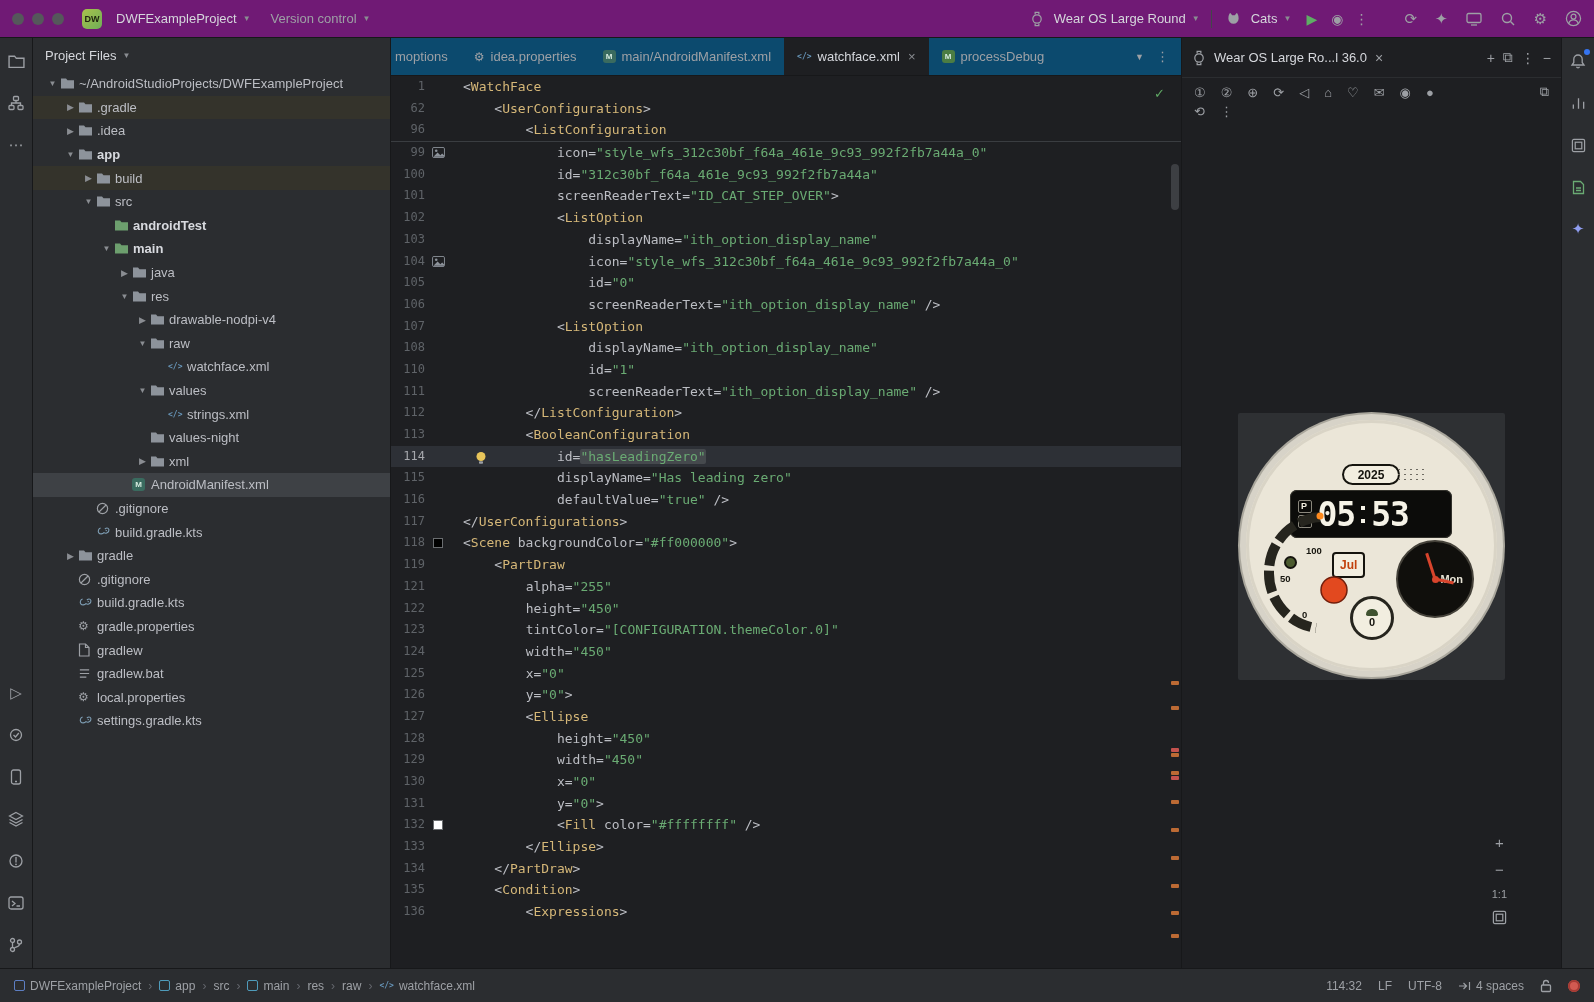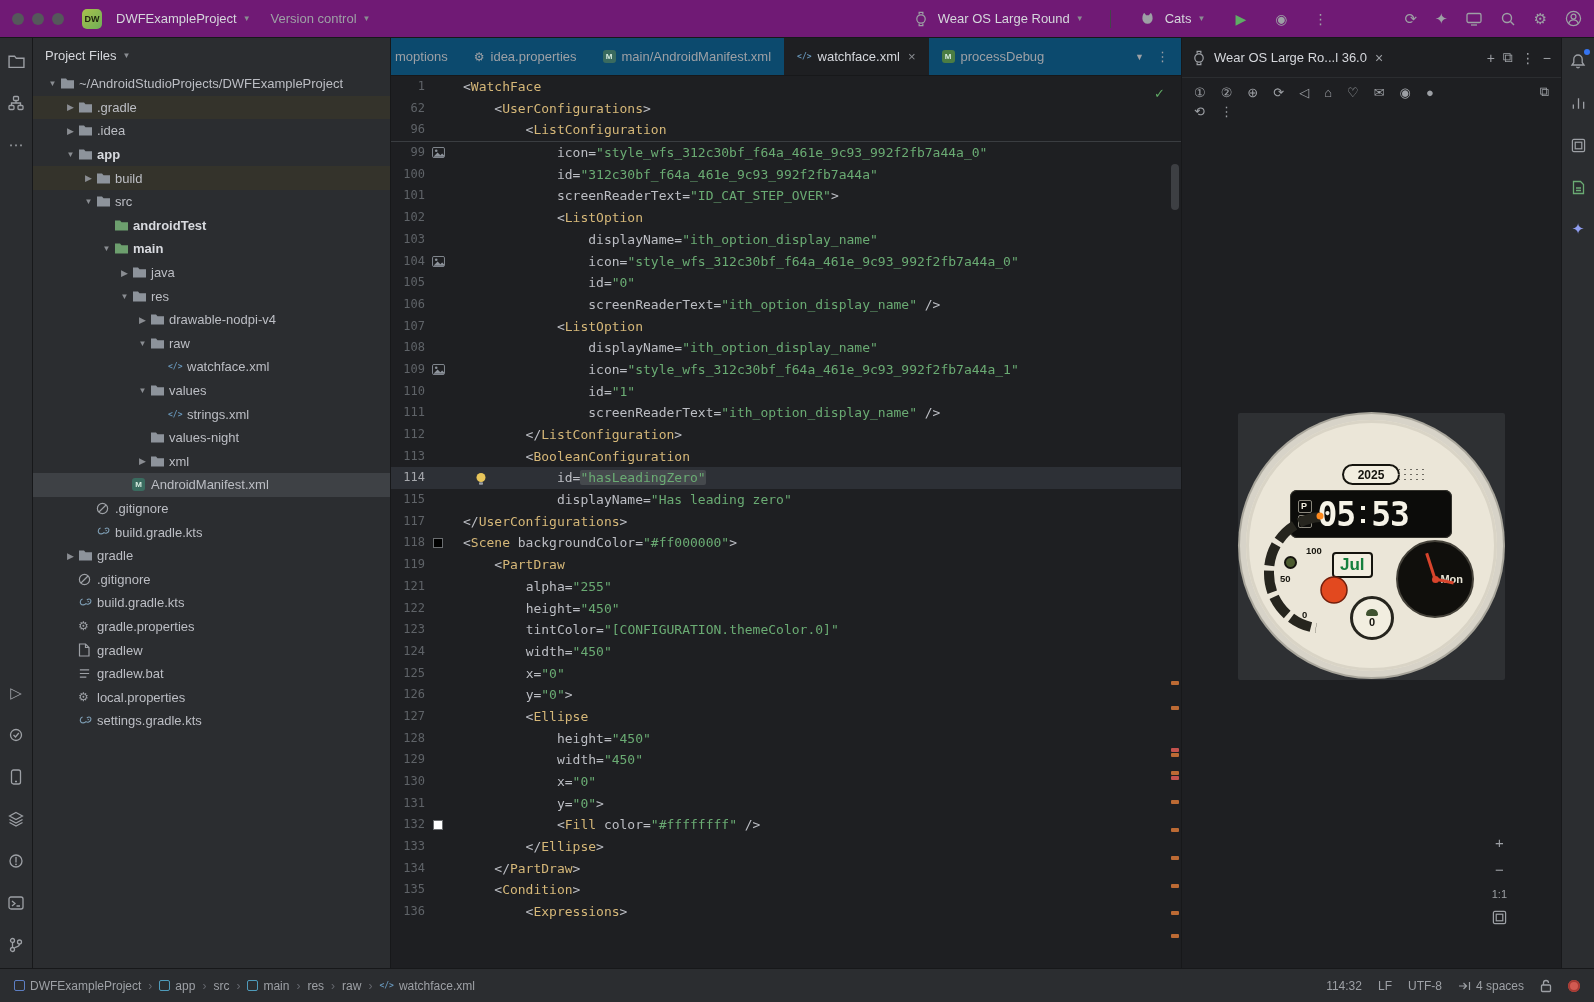--- a/index.html
+++ b/index.html
@@ -13,21 +13,21 @@
               display:flex; align-items:center; padding:0 12px; gap:8px; }
   .traffic { display:flex; gap:8px; margin-right:10px; }
   .tl { width:12px; height:12px; border-radius:50%; background:#55575b; display:inline-block; }
   .proj-badge { width:20px; height:20px; border-radius:5px; background:linear-gradient(135deg,#a9c24c,#6fae57);
                 color:#20240f; font-weight:bold; font-size:9px; display:flex; align-items:center; justify-content:center; }
   .tb-btn { background:none; border:0; color:#d5d7dc; font:inherit; display:flex; align-items:center; gap:6px;
             padding:4px 6px; border-radius:4px; cursor:default; white-space:nowrap; }
   .tb-btn.dim { color:#9da0a5; }
   .chev { font-size:8px; color:#8a8d92; }
   .grow { flex:1; }
-  .runbar { display:flex; align-items:center; gap:16px; margin-right:60px; }
+  .runbar { display:flex; align-items:center; gap:1px; margin-right:19px; }
   .vdiv { width:1px; height:18px; background:#43454a; margin:0 4px; }
   .runbtn { background:none; border:0; color:#5fad65; font-size:14px; padding:2px 8px; cursor:default; }
   .tb-ic { background:none; border:0; color:#9da0a5; font-size:14px; padding:2px 5px; cursor:default; }
   .tbr { display:flex; align-items:center; gap:18px; margin-left:4px; }
   .tbr .ticon { color:#9da0a5; font-size:15px; display:flex; align-items:center; }
 
   
   .main { display:flex; height:930px; }
   .lstrip { width:33px; background:#2b2d30; border-right:1px solid #17181a; position:relative; }
   .lstrip .grp { display:flex; flex-direction:column; align-items:center; gap:20px; padding-top:12px; }
@@ -99,21 +99,21 @@
              border-radius:7px; display:flex; align-items:center; padding:0 8px; box-shadow:inset 0 0 0 1px #33322c; }
   .wf-ampm { display:flex; flex-direction:column; gap:2px; margin-right:6px; }
   .wf-ampm span { color:#f2eee0; font-size:9px; font-weight:bold; border:1px solid #8a877c; border-radius:2px;
                   padding:0 2px; line-height:11px; }
   .wf-hh,.wf-mm { color:#f6f3e7; font-family:"DejaVu Sans Mono",monospace; font-weight:bold; font-size:33px; letter-spacing:-1px; }
   .wf-colon { display:flex; flex-direction:column; gap:9px; margin:0 6px; }
   .wf-colon i { width:4px; height:4px; background:#f6f3e7; display:block; }
   .wf-greendot { position:absolute; left:38px; top:136px; width:13px; height:13px; border-radius:50%;
                  background:#4c5b2f; border:2px solid #15140e; }
   .wf-box { position:absolute; height:21px; padding:11px 6px; background:#f2eee0; border:2px solid #15140e;
-            border-radius:4px; color:#15803d; font-weight:bold; font-size:17px; display:flex; align-items:center; }
+            border-radius:4px; color:#c2410c; font-weight:bold; font-size:12px; display:flex; align-items:center; }
   .wf-month { left:86px; top:132px; } .wf-day { left:126px; top:132px;margin-left:36px; }
   .wf-subdial { position:absolute; left:150px; top:120px; width:78px; height:78px; border-radius:50%;
                 background:#100f0c; border:2px solid #45423a; }
   .wf-weekday { position:absolute; right:9px; top:31px; color:#e8e4d6; font-size:11px; font-weight:bold; }
   .hand { position:absolute; left:50%; top:50%; background:#d8442c; transform-origin:50% 100%; display:block; }
   .hand.h1 { width:3px; height:27px; transform:translate(-50%,-100%) rotate(-18deg); }
   .hand.h2 { width:3px; height:19px; transform:translate(-50%,-100%) rotate(102deg); }
   .pin { position:absolute; left:50%; top:50%; width:7px; height:7px; margin:-3.5px 0 0 -3.5px;
          border-radius:50%; background:#d8442c; display:block; }
   .wf-gauge { position:absolute; left:12px; top:84px; }
@@ -635,34 +635,30 @@
             <div class="line"><span class="lnum">103</span><span class="lanno"></span><span class="lcode"><span class="c-p">                </span><span class="c-a">displayName</span><span class="c-p">=</span><span class="c-v">"ith_option_display_name"</span></span></div>
             <div class="line"><span class="lnum">104</span><span class="lanno"><svg width="13" height="11" viewBox="0 0 14 12">
                   <rect x="0.5" y="0.5" width="13" height="11" rx="1.5" fill="none" stroke="#8d939b"></rect>
                   <circle cx="4.5" cy="4" r="1.4" fill="#8d939b"></circle>
                   <path d="M2 10 L6 6 L9 9 L11 7 L13 9 V10.5 H2 Z" fill="#8d939b"></path>
                 </svg></span><span class="lcode"><span class="c-p">                </span><span class="c-a">icon</span><span class="c-p">=</span><span class="c-v">"style_wfs_312c30bf_f64a_461e_9c93_992f2fb7a44a_0"</span></span></div>
             <div class="line"><span class="lnum">105</span><span class="lanno"></span><span class="lcode"><span class="c-p">                </span><span class="c-a">id</span><span class="c-p">=</span><span class="c-v">"0"</span></span></div>
             <div class="line"><span class="lnum">106</span><span class="lanno"></span><span class="lcode"><span class="c-p">                </span><span class="c-a">screenReaderText</span><span class="c-p">=</span><span class="c-v">"ith_option_display_name"</span><span class="c-p"> /&gt;</span></span></div>
             <div class="line"><span class="lnum">107</span><span class="lanno"></span><span class="lcode"><span class="c-p">            &lt;</span><span class="c-t">ListOption</span></span></div>
             <div class="line"><span class="lnum">108</span><span class="lanno"></span><span class="lcode"><span class="c-p">                </span><span class="c-a">displayName</span><span class="c-p">=</span><span class="c-v">"ith_option_display_name"</span></span></div>
-            <div class="line"><span class="lnum">109</span><span class="lanno"><svg width="13" height="11" viewBox="0 0 14 12">
-                  <rect x="0.5" y="0.5" width="13" height="11" rx="1.5" fill="none" stroke="#8d939b"></rect>
-                  <circle cx="4.5" cy="4" r="1.4" fill="#8d939b"></circle>
-                  <path d="M2 10 L6 6 L9 9 L11 7 L13 9 V10.5 H2 Z" fill="#8d939b"></path>
-                </svg></span><span class="lcode"><span class="c-p">                </span><span class="c-a">icon</span><span class="c-p">=</span><span class="c-v">"style_wfs_312c30bf_f64a_461e_9c93_992f2fb7a44a_1"</span></span></div>
             <div class="line"><span class="lnum">110</span><span class="lanno"></span><span class="lcode"><span class="c-p">                </span><span class="c-a">id</span><span class="c-p">=</span><span class="c-v">"1"</span></span></div>
             <div class="line"><span class="lnum">111</span><span class="lanno"></span><span class="lcode"><span class="c-p">                </span><span class="c-a">screenReaderText</span><span class="c-p">=</span><span class="c-v">"ith_option_display_name"</span><span class="c-p"> /&gt;</span></span></div>
             <div class="line"><span class="lnum">112</span><span class="lanno"></span><span class="lcode"><span class="c-p">        &lt;/</span><span class="c-t">ListConfiguration</span><span class="c-p">&gt;</span></span></div>
             <div class="line"><span class="lnum">113</span><span class="lanno"></span><span class="lcode"><span class="c-p">        &lt;</span><span class="c-t">BooleanConfiguration</span></span></div>
             <div class="line cur"><span class="lnum">114</span><span class="lanno"></span><span class="lcode"><span class="c-p">            </span><span class="c-a">id</span><span class="c-p">=</span><span class="c-hl">"hasLeadingZero"</span></span><span class="bulb"><svg width="12" height="14" viewBox="0 0 12 14">
                   <circle cx="6" cy="5.5" r="4.5" fill="#e8c55a"></circle>
                   <rect x="4" y="10.2" width="4" height="2.6" rx="0.8" fill="#9a9da3"></rect>
                 </svg></span></div>
             <div class="line"><span class="lnum">115</span><span class="lanno"></span><span class="lcode"><span class="c-p">            </span><span class="c-a">displayName</span><span class="c-p">=</span><span class="c-v">"Has leading zero"</span></span></div>
+            <div class="line"><span class="lnum">116</span><span class="lanno"></span><span class="lcode"><span class="c-p">            </span><span class="c-a">defaultValue</span><span class="c-p">=</span><span class="c-v">"true"</span><span class="c-p"> /&gt;</span></span></div>
             <div class="line"><span class="lnum">117</span><span class="lanno"></span><span class="lcode"><span class="c-p">&lt;/</span><span class="c-t">UserConfigurations</span><span class="c-p">&gt;</span></span></div>
             <div class="line"><span class="lnum">118</span><span class="lanno"><span class="swatch black"></span></span><span class="lcode"><span class="c-p">&lt;</span><span class="c-t">Scene</span><span class="c-p"> </span><span class="c-a">backgroundColor</span><span class="c-p">=</span><span class="c-v">"#ff000000"</span><span class="c-p">&gt;</span></span></div>
             <div class="line"><span class="lnum">119</span><span class="lanno"></span><span class="lcode"><span class="c-p">    &lt;</span><span class="c-t">PartDraw</span></span></div>
             <div class="line"><span class="lnum">121</span><span class="lanno"></span><span class="lcode"><span class="c-p">        </span><span class="c-a">alpha</span><span class="c-p">=</span><span class="c-v">"255"</span></span></div>
             <div class="line"><span class="lnum">122</span><span class="lanno"></span><span class="lcode"><span class="c-p">        </span><span class="c-a">height</span><span class="c-p">=</span><span class="c-v">"450"</span></span></div>
             <div class="line"><span class="lnum">123</span><span class="lanno"></span><span class="lcode"><span class="c-p">        </span><span class="c-a">tintColor</span><span class="c-p">=</span><span class="c-v">"[CONFIGURATION.themeColor.0]"</span></span></div>
             <div class="line"><span class="lnum">124</span><span class="lanno"></span><span class="lcode"><span class="c-p">        </span><span class="c-a">width</span><span class="c-p">=</span><span class="c-v">"450"</span></span></div>
             <div class="line"><span class="lnum">125</span><span class="lanno"></span><span class="lcode"><span class="c-p">        </span><span class="c-a">x</span><span class="c-p">=</span><span class="c-v">"0"</span></span></div>
             <div class="line"><span class="lnum">126</span><span class="lanno"></span><span class="lcode"><span class="c-p">        </span><span class="c-a">y</span><span class="c-p">=</span><span class="c-v">"0"</span><span class="c-p">&gt;</span></span></div>
             <div class="line"><span class="lnum">127</span><span class="lanno"></span><span class="lcode"><span class="c-p">        &lt;</span><span class="c-t">Ellipse</span></span></div>

